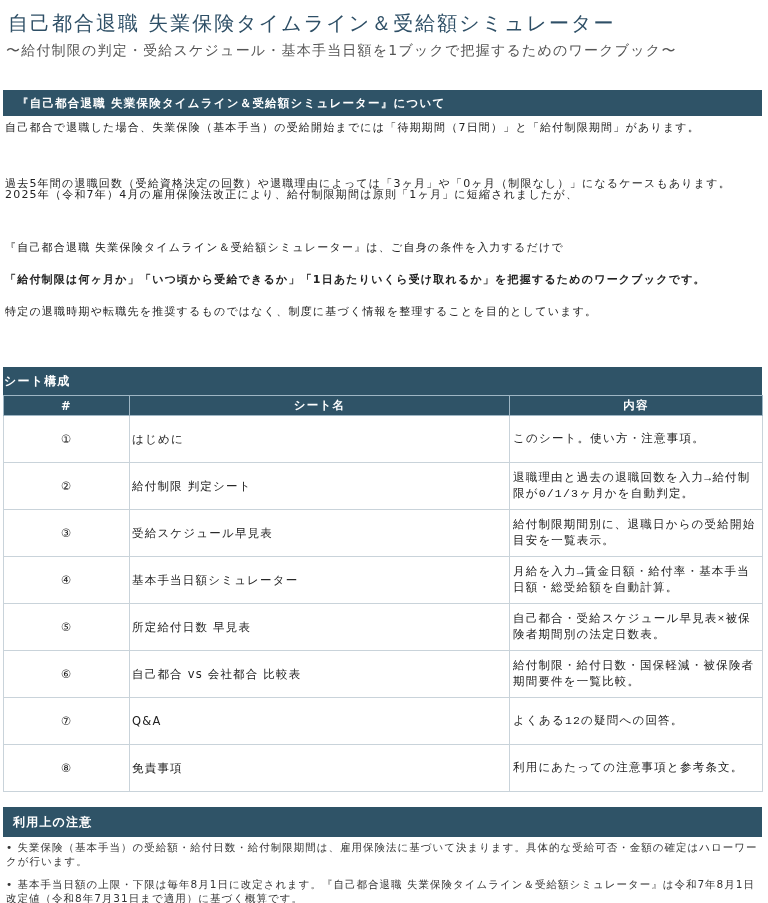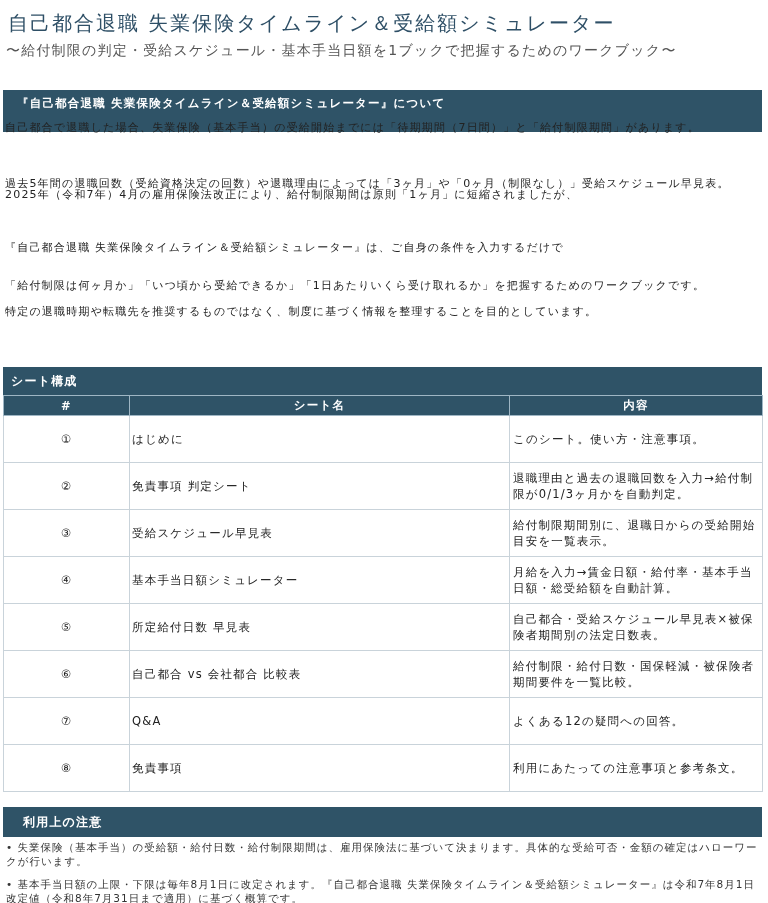--- a/index.html
+++ b/index.html
@@ -17,62 +17,62 @@
       position: absolute; left: 6px; top: 42px;
       font-size: 14px; letter-spacing: 1.2px; color: #555;
       white-space: nowrap;
     }
     .bar {
       position: absolute; left: 3px; width: 759px;
       background: #2f5367; color: #fff; font-weight: bold;
       font-size: 11.5px; letter-spacing: 1.2px;
       box-sizing: border-box; padding-left: 14px;
     }
-    .about-bar { top: 90px; height: 42px; line-height: 26px; }
+    .about-bar { top: 90px; height: 26px; line-height: 26px; }
     .para {
       position: absolute; left: 5px; width: 755px;
       font-size: 11px; letter-spacing: 1.2px; line-height: 16px;
       color: #222;
     }
-    .sheet-bar { top: 367px; height: 28px; line-height: 28px; padding-left: 8px; font-size: 12px; }
+    .sheet-bar { top: 367px; height: 28px; line-height: 28px; padding-left: 1px; font-size: 12px; }
     table.sheets {
       position: absolute; left: 3px; top: 395px; width: 759px;
       border-collapse: collapse; table-layout: fixed;
       font-size: 11.5px; letter-spacing: 1.2px;
     }
     table.sheets th {
       background: #2f5367; color: #fff; font-weight: bold;
       height: 19px; padding: 0; border: 1px solid #9fb6c4;
       font-size: 11.5px;
     }
     table.sheets td {
       height: 46px; border: 1px solid #c9d3da; padding: 0 2px;
       vertical-align: middle; color: #222; line-height: 16px;
     }
     table.sheets td.num { text-align: center; }
-    table.sheets td.desc { padding-left: 3px; padding-right: 4px; }
-    .notes-bar { top: 807px; height: 30px; line-height: 30px; padding-left: 20px; font-size: 12px; }
+    table.sheets td.desc { padding-left: 3px; padding-right: 4px; font-family: Liberation Mono, monospace; }
+    .notes-bar { top: 807px; height: 30px; line-height: 30px; padding-left: 10px; font-size: 12px; }
     .note {
       position: absolute; left: 6px; width: 755px;
       font-size: 10.5px; letter-spacing: 1px; line-height: 14px; color: #333;
     }
   </style>
 </head>
 <body>
 
 <div class="title">自己都合退職 失業保険タイムライン＆受給額シミュレーター</div>
 <div class="subtitle">〜給付制限の判定・受給スケジュール・基本手当日額を1ブックで把握するためのワークブック〜</div>
 
 <div class="bar about-bar">『自己都合退職 失業保険タイムライン＆受給額シミュレーター』について</div>
 
 <div class="para" style="top:120px;">自己都合で退職した場合、失業保険（基本手当）の受給開始までには「待期期間（7日間）」と「給付制限期間」があります。</div>
 <div class="para" style="top:155px;margin-top:32px;">2025年（令和7年）4月の雇用保険法改正により、給付制限期間は原則「1ヶ月」に短縮されましたが、</div>
-<div class="para" style="top:176px;">過去5年間の退職回数（受給資格決定の回数）や退職理由によっては「3ヶ月」や「0ヶ月（制限なし）」受給スケジュール早見表。</div>
+<div class="para" style="top:176px;">過去5年間の退職回数（受給資格決定の回数）や退職理由によっては「3ヶ月」や「0ヶ月（制限なし）」になるケースもあります。</div>
 <div class="para" style="top:240px;">『自己都合退職 失業保険タイムライン＆受給額シミュレーター』は、ご自身の条件を入力するだけで</div>
-<div class="para" style="top:278px;">「給付制限は何ヶ月か」「いつ頃から受給できるか」「1日あたりいくら受け取れるか」を把握するためのワークブックです。</div>
+<div class="para" style="top:272px;font-weight:bold;">「給付制限は何ヶ月か」「いつ頃から受給できるか」「1日あたりいくら受け取れるか」を把握するためのワークブックです。</div>
 <div class="para" style="top:304px;">特定の退職時期や転職先を推奨するものではなく、制度に基づく情報を整理することを目的としています。</div>
 
 <div class="bar sheet-bar">シート構成</div>
 
 <table class="sheets">
   <colgroup>
     <col style="width:126px">
     <col style="width:380px">
     <col style="width:253px">
   </colgroup>
@@ -84,21 +84,21 @@
     </tr>
   </thead>
   <tbody>
     <tr>
       <td class="num">①</td>
       <td>はじめに</td>
       <td class="desc">このシート。使い方・注意事項。</td>
     </tr>
     <tr>
       <td class="num">②</td>
-      <td>免責事項 判定シート</td>
+      <td>給付制限 判定シート</td>
       <td class="desc">退職理由と過去の退職回数を入力→給付制限が0/1/3ヶ月かを自動判定。</td>
     </tr>
     <tr>
       <td class="num">③</td>
       <td>受給スケジュール早見表</td>
       <td class="desc">給付制限期間別に、退職日からの受給開始目安を一覧表示。</td>
     </tr>
     <tr>
       <td class="num">④</td>
       <td>基本手当日額シミュレーター</td>

